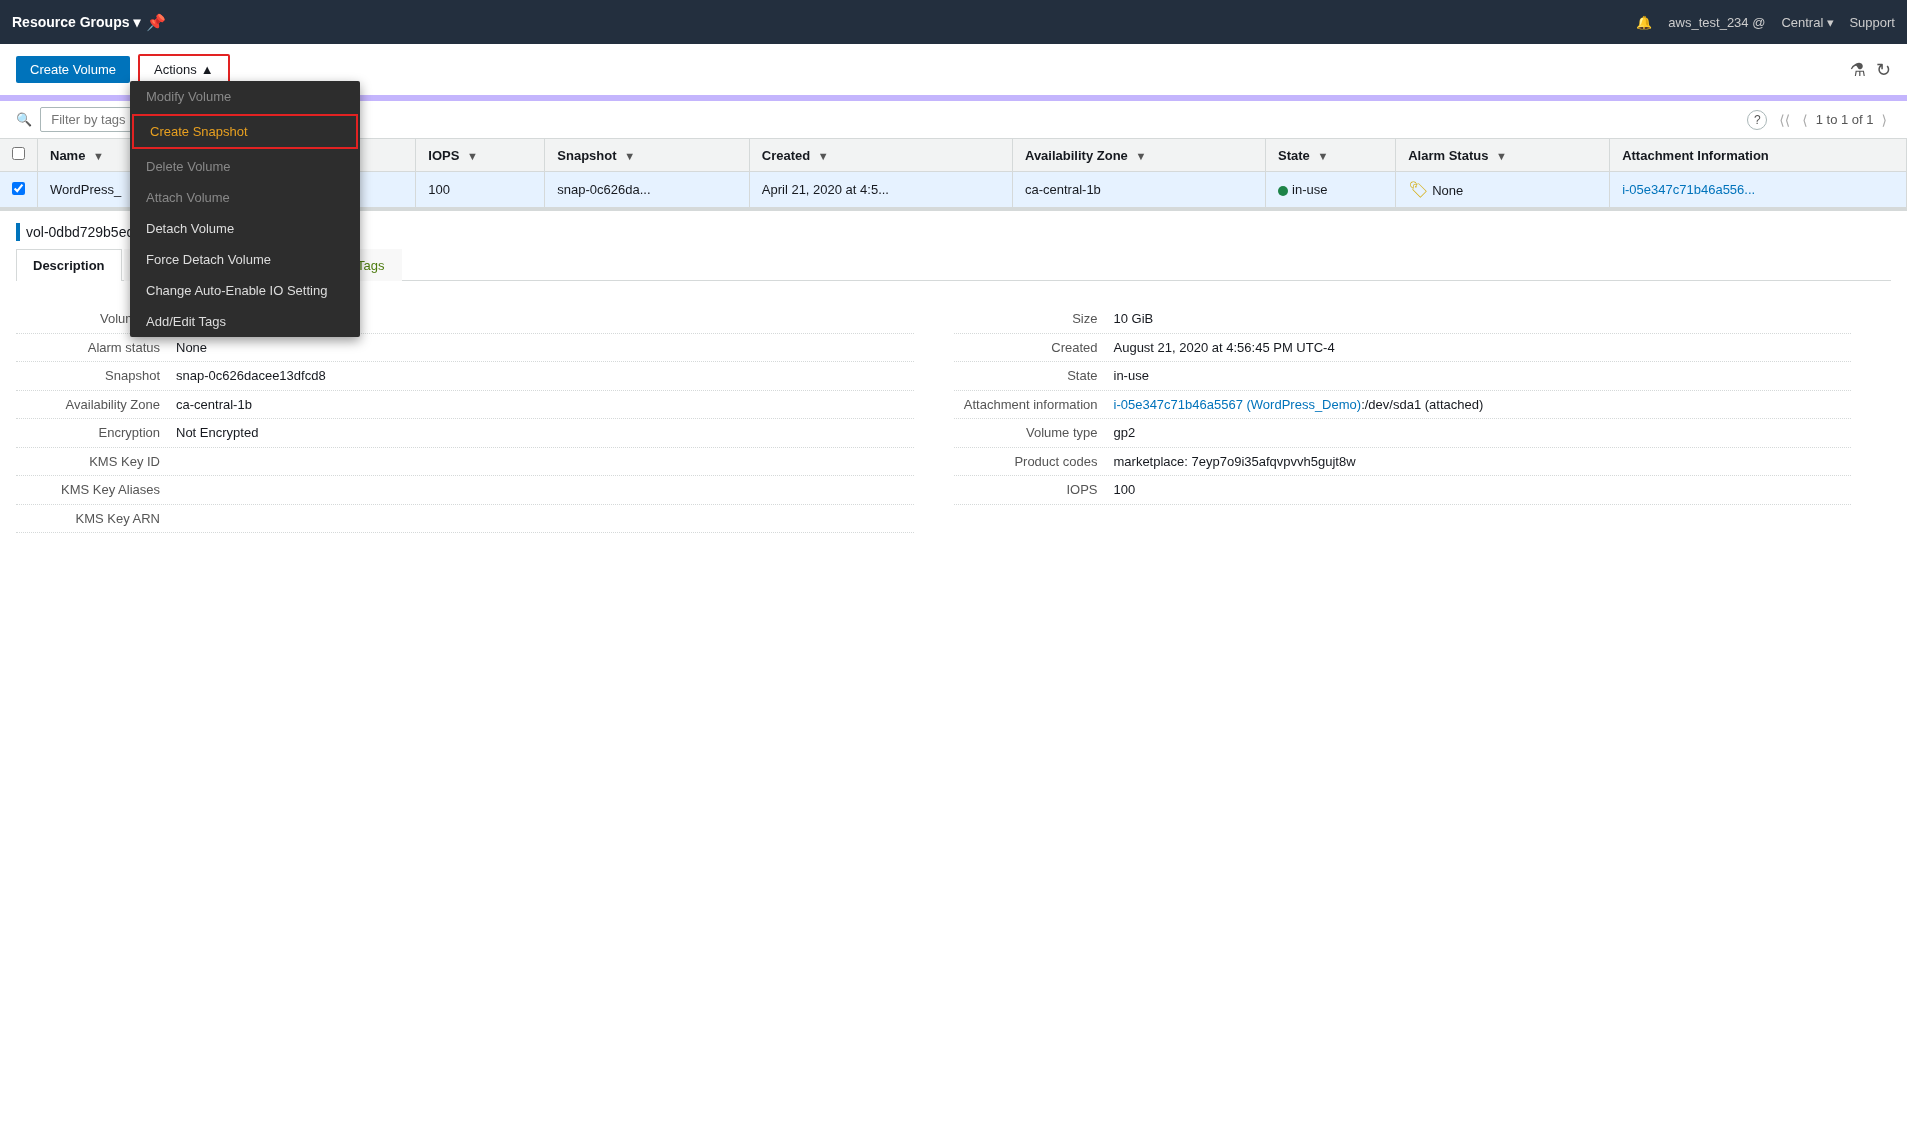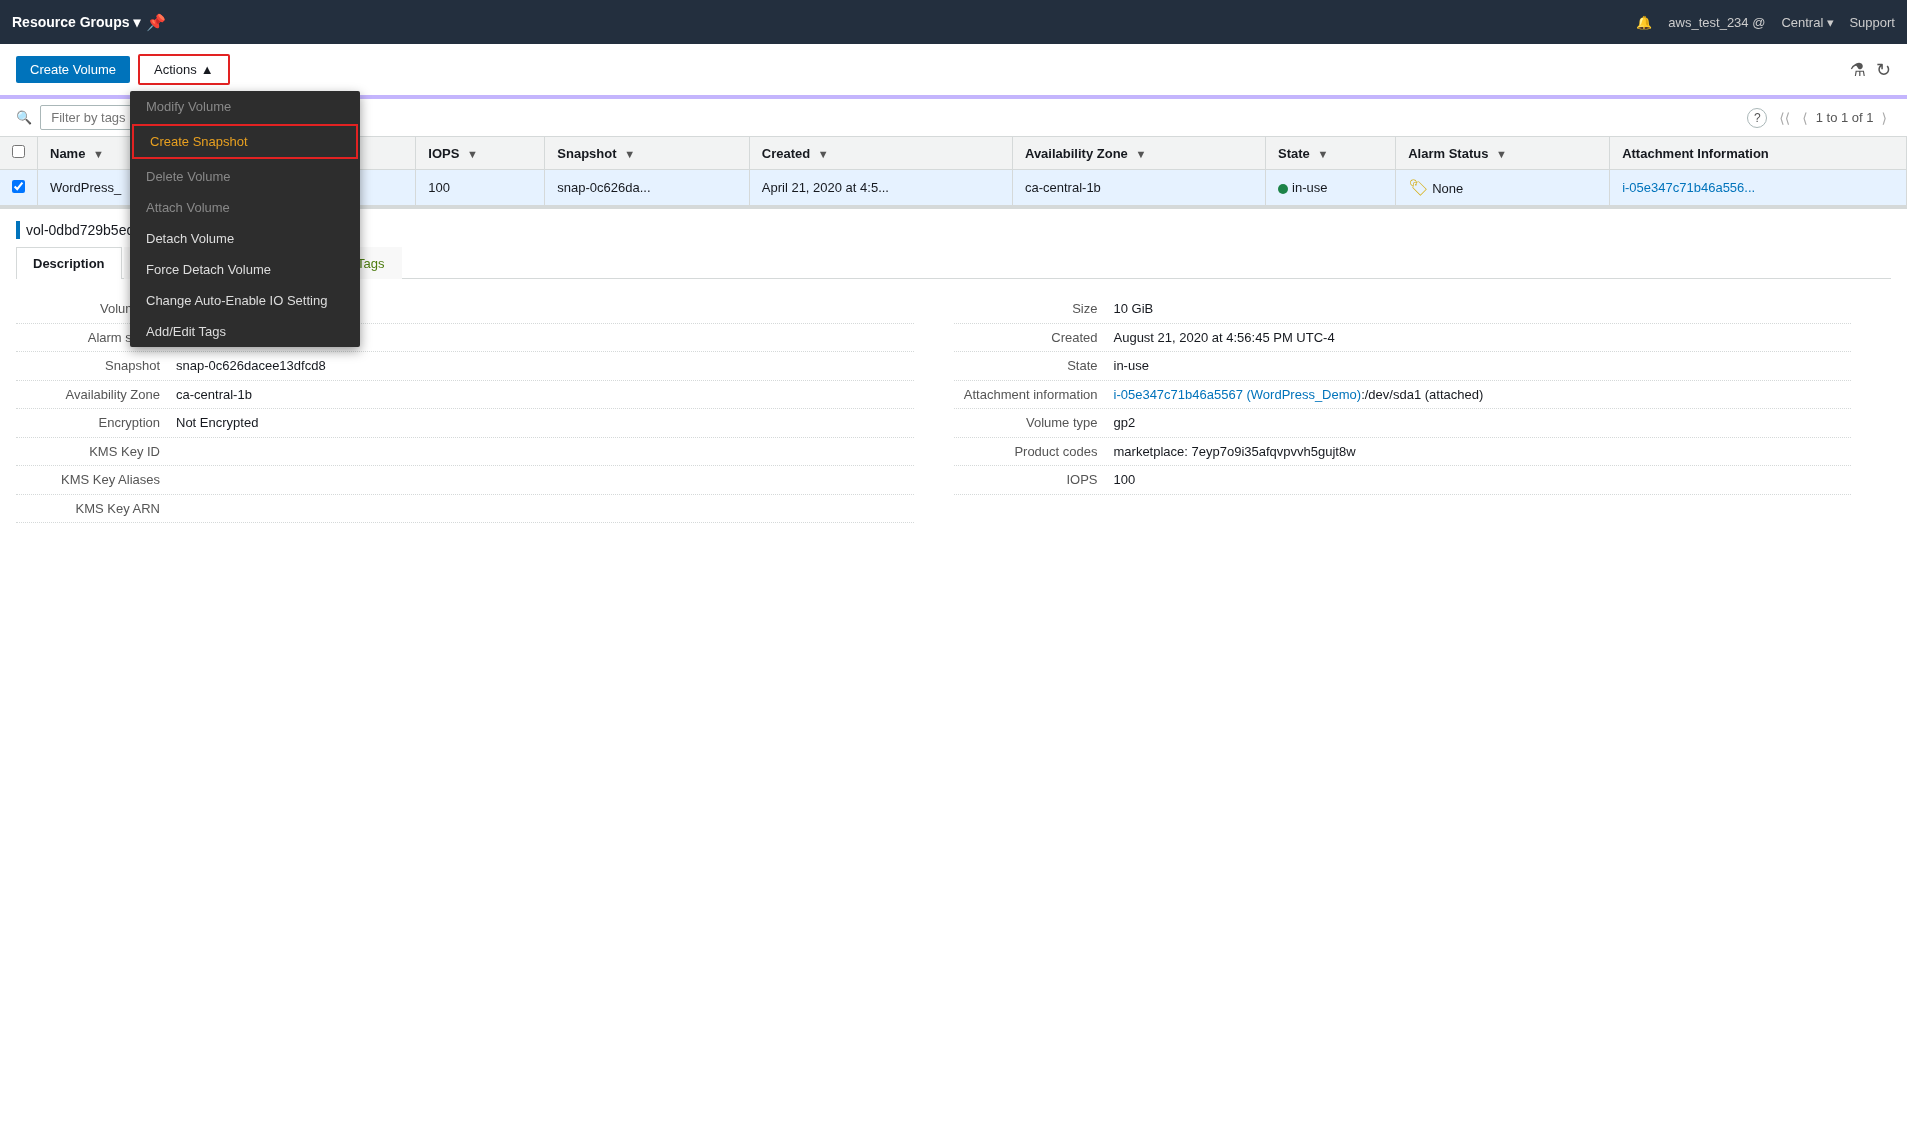--- a/index.html
+++ b/index.html
@@ -21,21 +21,21 @@
     .top-nav-right span { cursor: pointer; }
     .nav-pin { color: #fff; font-size: 16px; }
 
     
     .main-content { background: #fff; min-height: calc(100vh - 36px); }
 
     
     .toolbar {
       background: #fff;
       padding: 10px 16px;
-      border-bottom: 4px solid #c4b5fd;
+      border-bottom: 6px solid #c4b5fd;
       display: flex;
       align-items: center;
       gap: 8px;
       position: relative;
     }
     .btn-create-volume {
       background: #0073bb;
       color: #fff;
       border: none;
       padding: 6px 14px;
@@ -61,21 +61,21 @@
       margin-left: auto;
       display: flex;
       align-items: center;
       gap: 10px;
     }
     .toolbar-icon { color: #555; font-size: 18px; cursor: pointer; }
 
     
     .dropdown-menu {
       position: absolute;
-      top: 47px;
+      top: 37px;
       left: 130px;
       background: #2d2d2d;
       color: #fff;
       min-width: 230px;
       z-index: 100;
       border-radius: 2px;
       box-shadow: 0 4px 12px rgba(0,0,0,0.4);
     }
     .dropdown-item {
       padding: 8px 16px;
@@ -152,21 +152,21 @@
       font-size: 14px;
       font-weight: 500;
       color: #16191f;
       display: flex;
       align-items: center;
       gap: 6px;
     }
     .volume-label-bar { width: 4px; height: 18px; background: #0073bb; display: inline-block; }
 
     
-    .tabs { display: flex; border-bottom: 1px solid #d5d9d9; margin-bottom: 16px; }
+    .tabs { display: flex; border-bottom: 1px solid #d5d9d9; margin-bottom: 24px; }
     .tab {
       padding: 8px 16px;
       cursor: pointer;
       font-size: 13px;
       color: #4d7c0f;
       border: 1px solid transparent;
       border-bottom: none;
       margin-bottom: -1px;
       background: #f8f8f8;
       margin-right: 2px;

